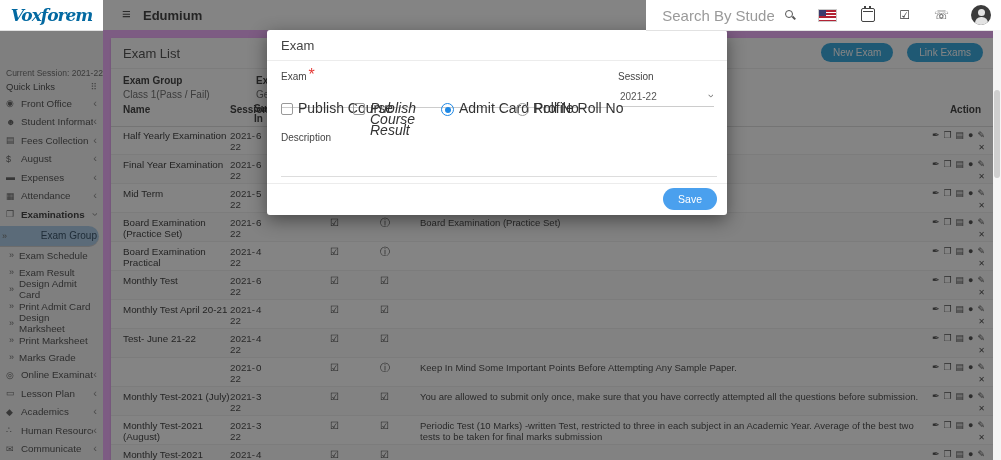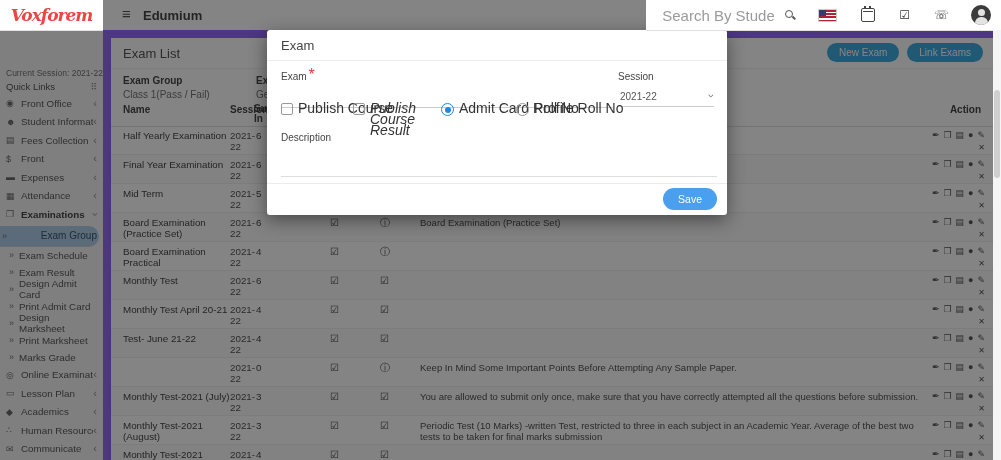--- a/index.html
+++ b/index.html
@@ -3,21 +3,21 @@
 <meta charset="utf-8">
 <style>
   html,body{margin:0;padding:0;background:#888;}
   #app{position:relative;width:1001px;height:460px;overflow:hidden;background:#ececec;
        font-family:"Liberation Sans",sans-serif;-webkit-font-smoothing:antialiased;}
 
   
   .header{position:absolute;left:0;top:0;width:100%;height:30px;background:#fff;border-bottom:1px solid #e2e2e2;z-index:1;}
   .logo-box{position:absolute;left:0;top:0;width:103px;height:30px;background:#fff;z-index:40;
             display:flex;align-items:center;justify-content:center;border-bottom:1px solid #e2e2e2;}
-  .logo-text{font-family:"DejaVu Serif",serif;font-style:italic;font-weight:bold;font-size:17px;color:#ef4444;letter-spacing:-1px;}
+  .logo-text{font-family:"DejaVu Serif",serif;font-style:italic;font-weight:bold;font-size:17px;color:#0369a1;letter-spacing:-1px;}
   .hamburger{position:absolute;left:122px;top:5px;font-size:15px;color:#444;z-index:2;}
   .apptitle{position:absolute;left:143px;top:8px;font-size:13px;font-weight:bold;color:#333;z-index:2;}
   .header-right{position:absolute;right:0;top:0;height:30px;z-index:40;background:#fff;
                 display:flex;align-items:center;padding:0 10px 0 14px;border-bottom:1px solid #e2e2e2;}
   .search-input{border:none;outline:none;font-size:15px;color:#333;width:112px;background:transparent;}
   .search-input::placeholder{color:#9a9a9a;}
   .mag{position:relative;width:12px;height:12px;margin-left:8px;display:inline-block;}
   .mag::before{content:"";position:absolute;left:1px;top:1px;width:6px;height:6px;border:1.5px solid #555;border-radius:50%;}
   .mag::after{content:"";position:absolute;left:8px;top:8px;width:4px;height:1.5px;background:#555;transform:rotate(45deg);}
   .flag{position:relative;width:17px;height:11px;margin-left:22px;display:inline-block;
@@ -40,24 +40,24 @@
   .s-item .ic{width:15px;font-size:9px;color:#5c5c5c;flex:none;}
   .s-item .lbl{flex:1;white-space:nowrap;overflow:hidden;}
   .s-item .chev{font-size:11px;color:#888;line-height:1;}
   .s-item .chev.exp{transform:rotate(-90deg);}
   .s-item.active .lbl{font-weight:bold;color:#333;}
   .s-sub{height:17px;display:flex;align-items:center;padding:0 6px 0 9px;font-size:9.8px;color:#4a4a4a;cursor:pointer;}
   .s-sub .arr{margin-right:5px;font-size:9px;color:#666;}
   .s-sub.sel{background:#a9cbe7;border-radius:0 12px 12px 0;color:#29455e;margin-right:4px;}
 
   
-  .content{position:absolute;left:103px;top:30px;right:0;bottom:0;background:#8b5cf6;z-index:1;}
+  .content{position:absolute;left:103px;top:30px;right:0;bottom:0;background:#f0abfc;z-index:1;}
   .card{position:absolute;left:8px;top:8px;right:8px;bottom:-6px;background:#fff;box-shadow:0 1px 2px rgba(0,0,0,.18);}
   .card-head{height:30px;border-bottom:1px solid #eee;display:flex;align-items:center;padding:0 12px;font-size:13px;color:#444;}
-  .btns{position:absolute;top:5px;right:10px;display:flex;gap:8px;}
+  .btns{position:absolute;top:5px;right:10px;display:flex;gap:14px;}
   .btn{background:#29a3dd;color:#fff;border:none;border-radius:12px;font-size:10px;padding:4px 12px;font-family:inherit;cursor:pointer;}
   .eg{position:absolute;left:12px;top:37px;}
   .eg2{position:absolute;left:145px;top:37px;width:150px;}
   .eg .l,.eg2 .l{font-size:10px;font-weight:bold;color:#333;}
   .eg .v,.eg2 .v{font-size:10px;color:#666;margin-top:3px;}
   .thead{position:absolute;left:0;right:0;top:62px;height:26px;border-bottom:1px solid #ddd;font-size:10px;font-weight:bold;color:#333;}
   .thead span{position:absolute;top:4px;}
   .c-name{left:12px;} .c-sess{left:119px;} .c-sub{left:143px;}
   .c-sub i{display:block;font-style:normal;line-height:10px;}
   .c-act{right:12px;}
@@ -146,21 +146,21 @@
           <span class="lbl">Student Information</span>
           <span class="chev">‹</span>
         </div>
         <div class="s-item">
           <span class="ic">▤</span>
           <span class="lbl">Fees Collection</span>
           <span class="chev">‹</span>
         </div>
         <div class="s-item">
           <span class="ic">$</span>
-          <span class="lbl">Front</span>
+          <span class="lbl">August</span>
           <span class="chev">‹</span>
         </div>
         <div class="s-item">
           <span class="ic">▬</span>
           <span class="lbl">Expenses</span>
           <span class="chev">‹</span>
         </div>
         <div class="s-item">
           <span class="ic">▦</span>
           <span class="lbl">Attendance</span>

